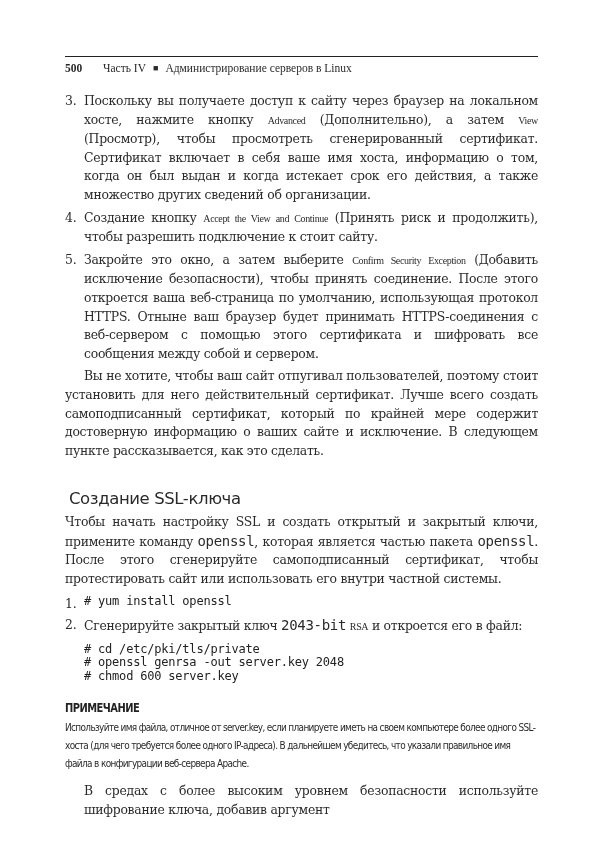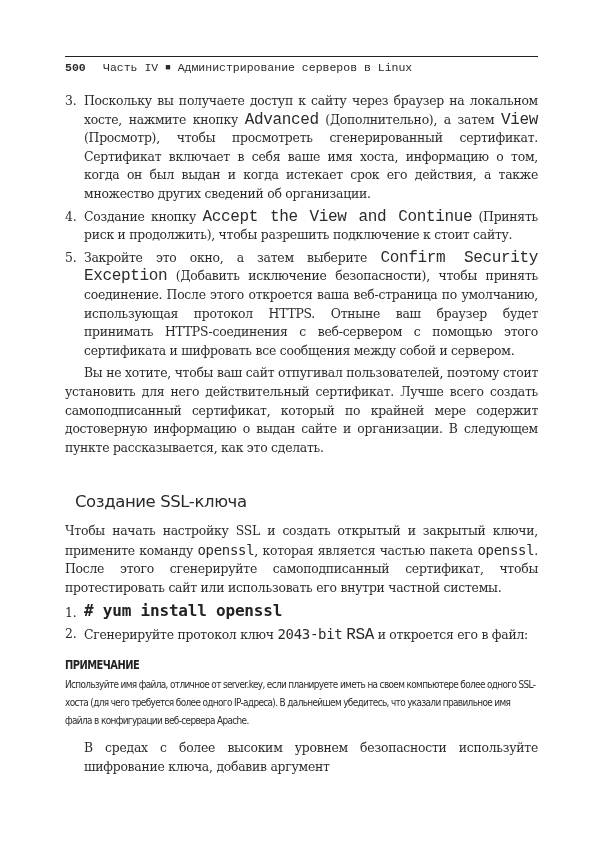--- a/index.html
+++ b/index.html
@@ -21,21 +21,21 @@
       width: 473px;
     }
     
     .running-header {
       position: absolute;
       left: 0;
       top: 56px;
       width: 473px;
       border-top: 1.2px solid #222;
       padding-top: 3px;
-      font-family: Liberation Mono, monospace;
+      font-family: Liberation Serif, serif;
       font-size: 11.5px;
       height: 16px;
       line-height: 16px;
       color: #2a2a2a;
     }
     .running-header .page-num {
       font-weight: bold;
       display: inline-block;
       width: 38px;
     }
@@ -52,22 +52,22 @@
       width: 473px;
     }
     .serif {
       font-family: "DejaVu Serif", serif;
       font-size: 12.4px;
       line-height: 18.6px;
       letter-spacing: -0.25px;
       text-align: justify;
     }
     .sans-inline {
-      font-family: Liberation Mono, monospace;
-      font-size: 16px;
+      font-family: Liberation Serif, serif;
+      font-size: 10px;
       letter-spacing: -0.35px;
     }
     .mono-inline {
       font-family: "DejaVu Sans Mono", monospace;
       font-size: 14px;
       letter-spacing: -0.3px;
     }
     ol.steps {
       list-style: none;
       margin: 0;
@@ -86,27 +86,27 @@
     .para {
       text-indent: 19px;
       margin: 4px 0 0 0;
     }
     h2.section-heading {
       font-family: "DejaVu Sans", sans-serif;
       font-weight: normal;
       font-size: 16.5px;
       line-height: 20px;
       letter-spacing: -0.4px;
-      margin: 10px;
+      margin: 4px;
       color: #2a2a2a;
     }
     .code-block {
       font-family: "DejaVu Sans Mono", monospace;
-      font-weight: bold;
-      font-size: 16px;
+      font-weight: normal;
+      font-size: 12px;
       line-height: 13.6px;
       letter-spacing: -0.2px;
       margin: 6px 0 8px 19px;
       white-space: pre;
       color: #222;
     }
     .note-title {
       font-family: "DejaVu Sans", sans-serif;
       font-weight: bold;
       font-size: 11.5px;
@@ -148,38 +148,41 @@
         <li>
           <span class="num">4.</span>
           <div><span>Создание кнопку </span><span class="sans-inline">Accept the View and Continue</span><span> (Принять риск и продолжить), чтобы разрешить подключение к стоит сайту.</span></div>
         </li>
         <li>
           <span class="num">5.</span>
           <div><span>Закройте это окно, а затем выберите </span><span class="sans-inline">Confirm Security Exception</span><span> (Добавить исключение безопасности), чтобы принять соединение. После этого откроется ваша веб-страница по умолчанию, использующая протокол HTTPS. Отныне ваш браузер будет принимать HTTPS-соединения с веб-сервером с помощью этого сертификата и шифровать все сообщения между собой и сервером.</span></div>
         </li>
       </ol>
 
-    <p class="serif para">Вы не хотите, чтобы ваш сайт отпугивал пользователей, поэтому стоит установить для него действительный сертификат. Лучше всего создать самоподписанный сертификат, который по крайней мере содержит достоверную информацию о выдан сайте и организации. В следующем пункте рассказывается, как это сделать.</p>
+    <p class="serif para">Вы не хотите, чтобы ваш сайт отпугивал пользователей, поэтому стоит установить для него действительный сертификат. Лучше всего создать самоподписанный сертификат, который по крайней мере содержит достоверную информацию о ваших сайте и исключение. В следующем пункте рассказывается, как это сделать.</p>
 
     <div style="height: 25px;"></div>
 
     <h2 class="section-heading">
       <span>Создание SSL-ключа</span><br>
     </h2>
 
     <p class="serif" style="margin: 3px 0 6px 0;" id="section-intro"><span>Чтобы начать настройку SSL и создать открытый и закрытый ключи, примените команду </span><span class="mono-inline">openssl</span><span>, которая является частью пакета </span><span class="mono-inline">openssl</span><span>. После этого сгенерируйте самоподписанный сертификат, чтобы протестировать сайт или использовать его внутри частной системы.</span></p>
 
     <ol class="steps serif" id="list-b">
         <li>
           <span class="num">1.</span>
           <div class="code-block" style="margin-left: 0px;"># yum install openssl</div>
         </li>
         <li>
           <span class="num">2.</span>
-          <div><span>Сгенерируйте протокол ключ </span><span class="mono-inline">2043-bit</span><span> </span><span class="sans-inline">RSA</span><span> и откроется его в файл:</span></div>
+          <div><span>Сгенерируйте закрытый ключ </span><span class="mono-inline">2043-bit</span><span> </span><span class="sans-inline">RSA</span><span> и откроется его в файл:</span></div>
+          <div class="code-block" style="margin-left: 0px;"># cd /etc/pki/tls/private
+# openssl genrsa -out server.key 2048
+# chmod 600 server.key</div>
         </li>
       </ol>
 
     <div style="height: 8px;"></div>
 
     <div>
       <div class="note-title">ПРИМЕЧАНИЕ</div>
       <div class="note-body">Используйте имя файла, отличное от server.key, если планируете иметь на своем компьютере более одного SSL-хоста (для чего требуется более одного IP-адреса). В дальнейшем убедитесь, что указали правильное имя файла в конфигурации веб-сервера Apache.</div>
     </div>
 

